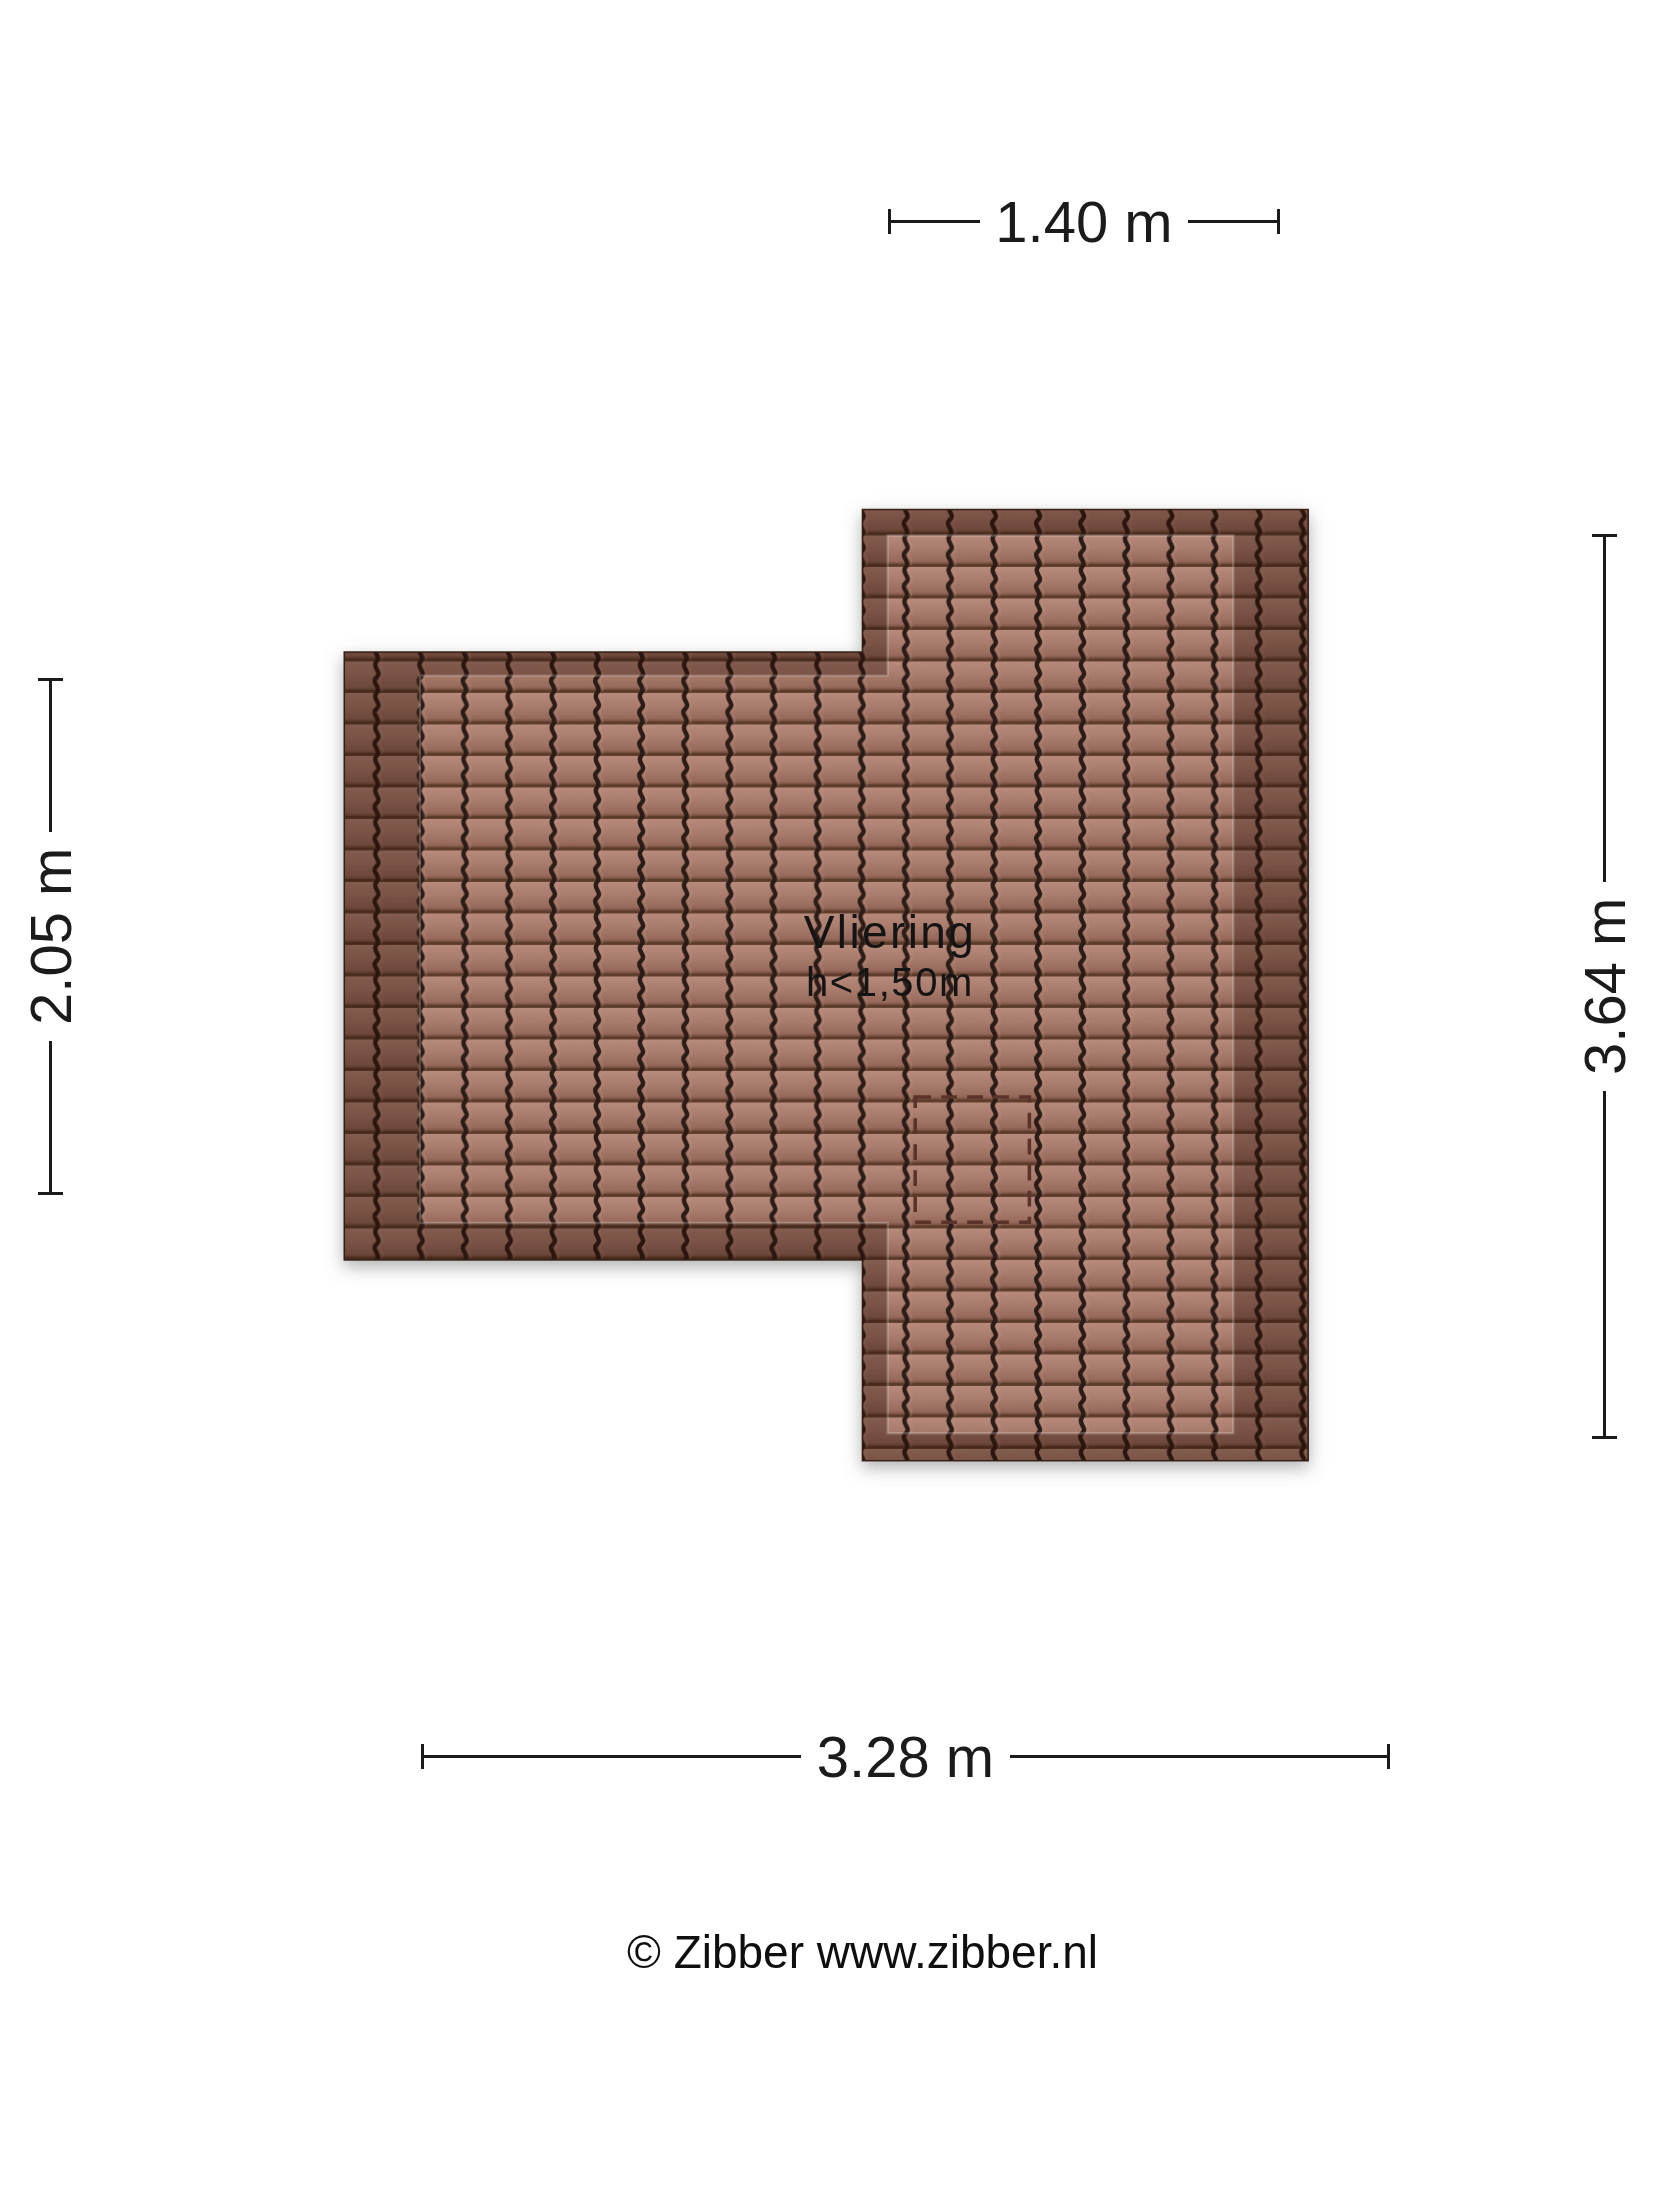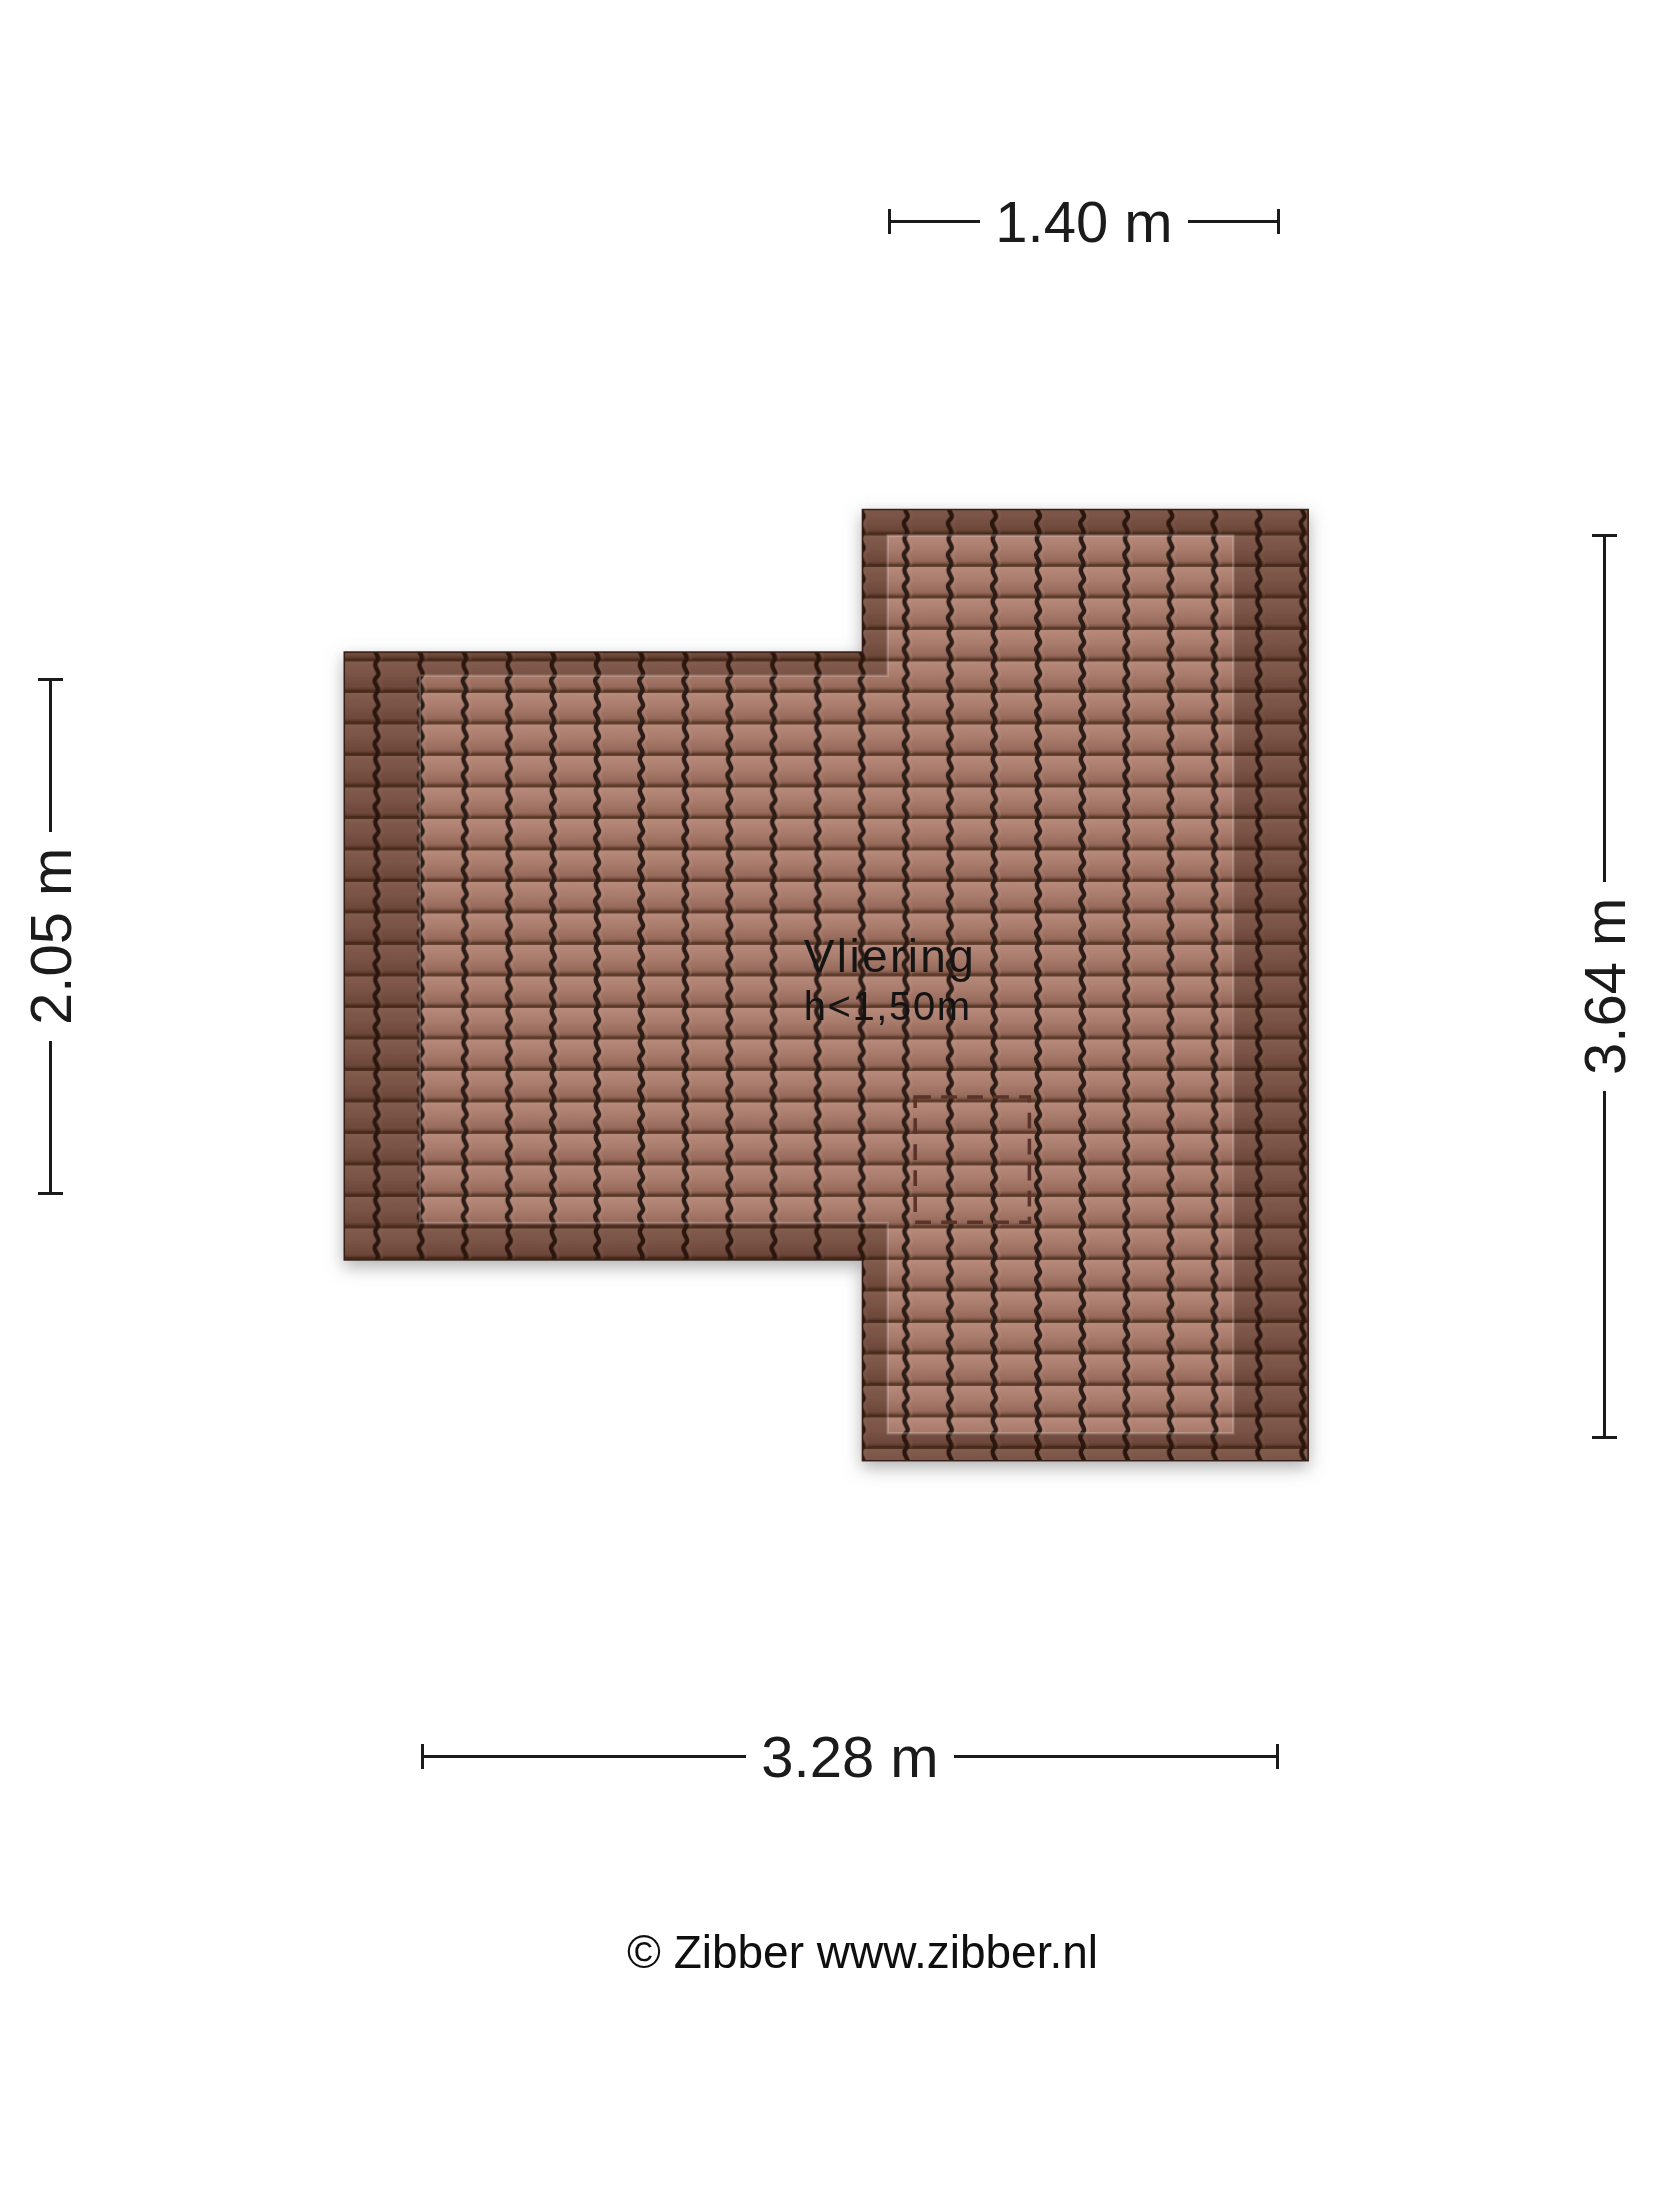--- a/index.html
+++ b/index.html
@@ -52,30 +52,31 @@
     writing-mode: vertical-rl;
     transform: rotate(180deg);
     padding: 15.8px 0;
     font-size: 58px;
     line-height: 1;
     white-space: nowrap;
     color: #1b1b1b;
   }
 
   #dim-top    { left: 888px; top: 194px;  width: 392px;  height: 55px; }
-  #dim-bottom { left: 421px;  top: 1729px; width: 858px; height: 55px; }
+  #dim-bottom { left: 421px;  top: 1729px; width: 969px; height: 55px; }
   #dim-left   { left: 23px;   top: 678px;  width: 55px;   height: 517px; }
   #dim-right  { left: 1577px; top: 534px;  width: 55px;   height: 905px; }
 
   
   .room-label-block {
     position: absolute;
     left: 890px;
-    top: 931px;
+    top: 907px;
     transform: translateX(-50%);
+    text-align: center;
     color: #141414;
   }
   .room-label-block .room-name {
     font-size: 46px;
     line-height: 50px;
     letter-spacing: 2.4px;
     white-space: nowrap;
   }
   .room-label-block .room-height {
     font-size: 40px;

